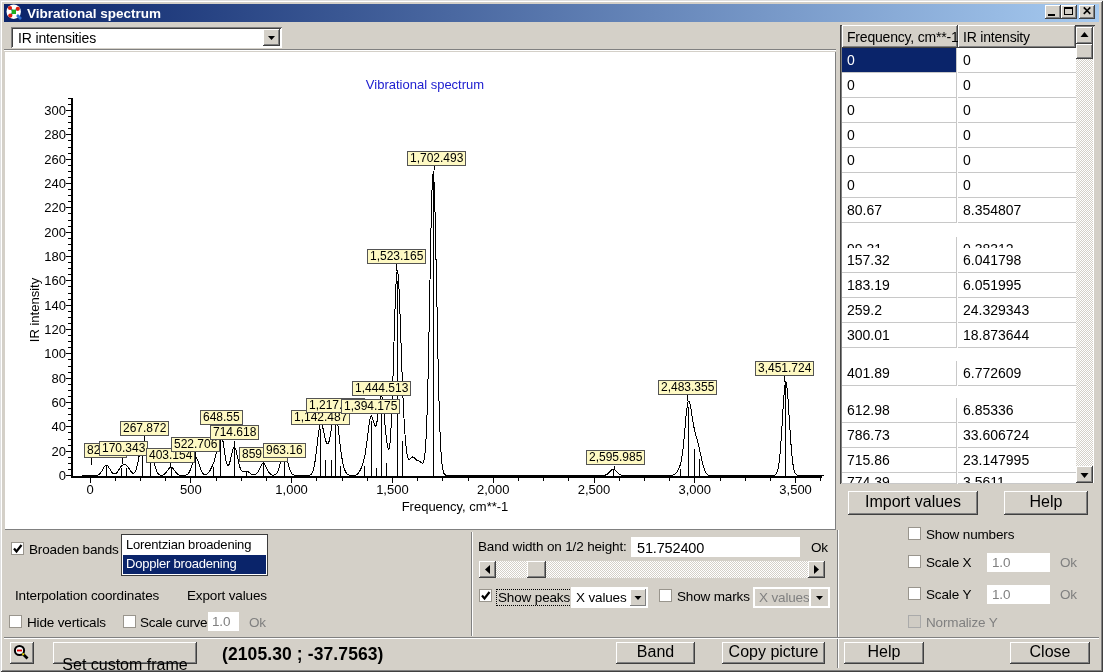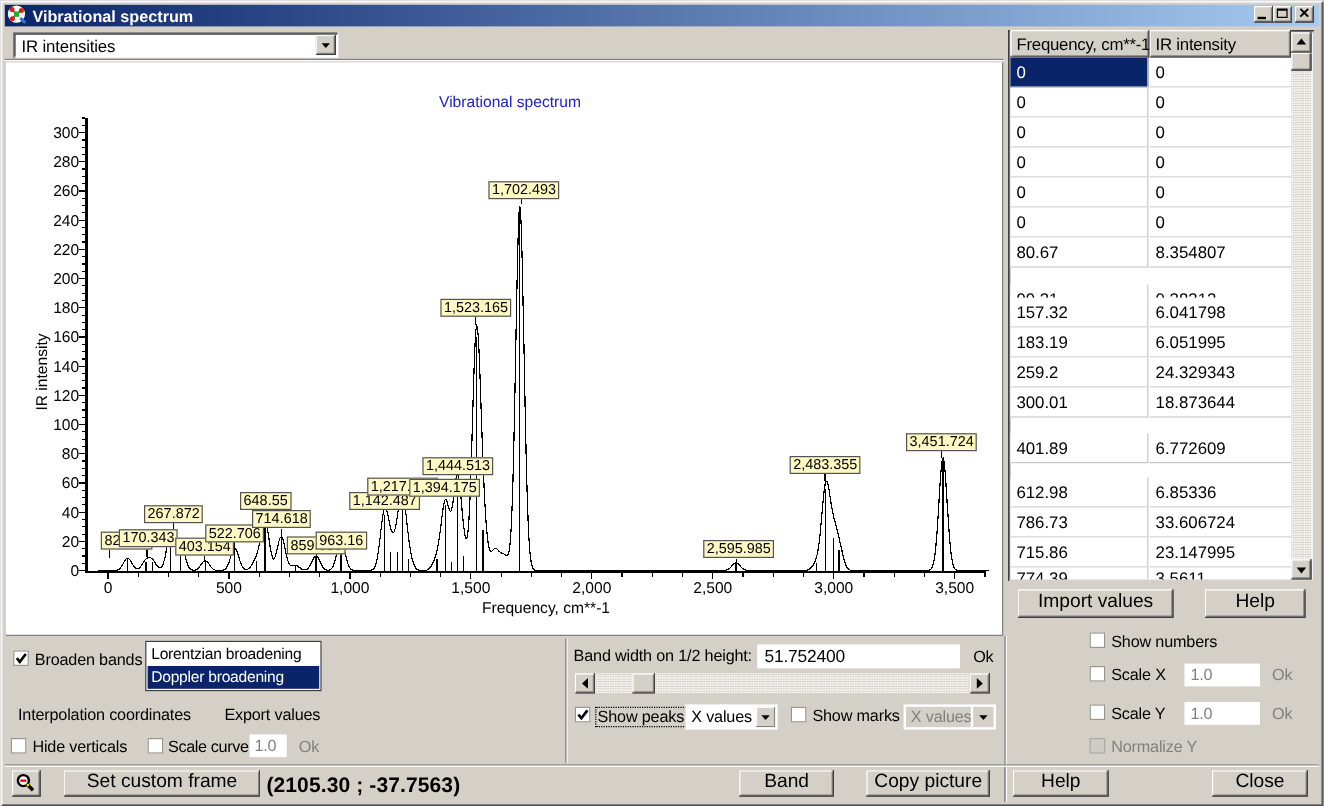--- a/index.html
+++ b/index.html
@@ -274,18 +274,18 @@
 
 <div class="groove-h" style="left:4px;top:637px;width:1095px"></div>
 <div class="groove-v" style="left:837px;top:640px;height:28px"></div>
 <div class="btn" style="left:10px;top:642px;width:24px;height:22px"></div>
 <svg class="abs" style="left:10px;top:642px" width="24" height="22" viewBox="0 0 24 22">
  <circle cx="9.5" cy="8.5" r="4.6" fill="#f6f6f6" stroke="#000" stroke-width="2"></circle>
  <path d="M7 8.5h5" stroke="#e00000" stroke-width="1.8"></path>
  <path d="M13.2 12.2L17.5 16.5" stroke="#000" stroke-width="2.8"></path>
  <rect x="12.2" y="11.2" width="2" height="2" fill="#e8d800"></rect>
 </svg>
-<div class="btn" style="left:53px;top:642px;width:164px;height:22px;padding-top:1px">Set custom frame</div>
+<div class="btn" style="left:53px;top:642px;width:144px;height:22px;padding-top:14px">Set custom frame</div>
 <div class="lbl" style="left:222px;top:644px;font-size:17.5px;font-weight:bold;letter-spacing:0.1px">(2105.30 ; -37.7563)</div>
 <div class="btn" style="left:616px;top:642px;width:79px;height:22px;padding-top:1px">Band</div>
 <div class="btn" style="left:722px;top:642px;width:103px;height:22px;padding-top:1px">Copy picture</div>
 <div class="btn" style="left:844px;top:642px;width:80px;height:22px;padding-top:1px">Help</div>
 <div class="btn" style="left:1010px;top:642px;width:80px;height:22px;padding-top:1px">Close</div>
 
 </body></html>

